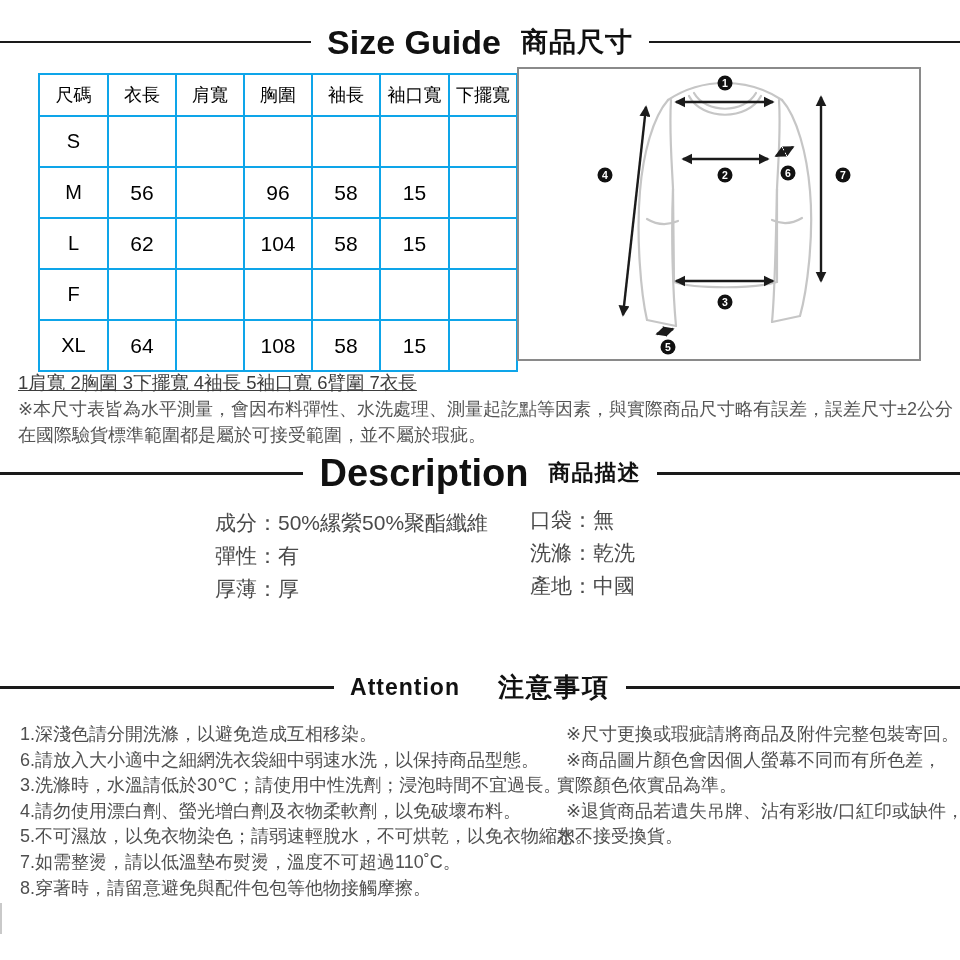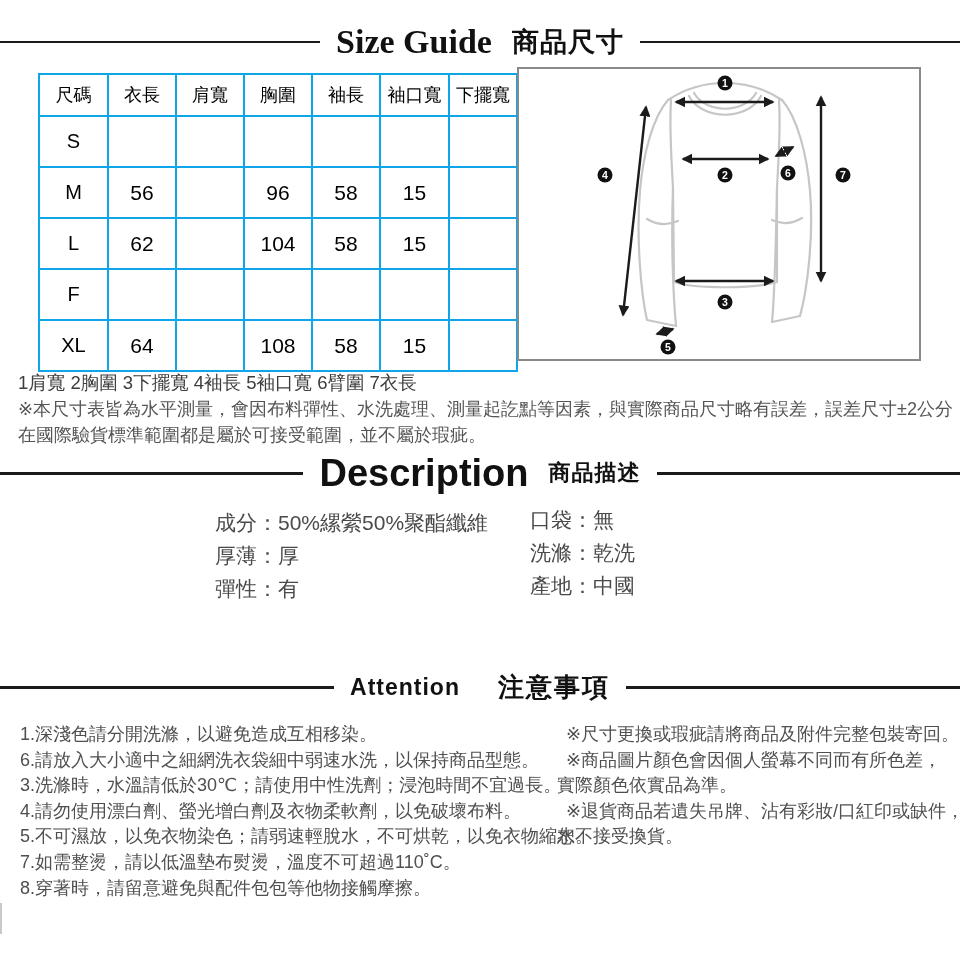--- a/index.html
+++ b/index.html
@@ -7,21 +7,21 @@
         font-family:"Liberation Sans","DejaVu Sans",sans-serif;color:#000;}
 
   
   .sec-header{position:absolute;left:0;right:0;display:flex;align-items:center;}
   .sec-header .rule{flex:1;background:#1a1a1a;}
   .sec-header .en{font-weight:bold;color:#111;white-space:nowrap;margin:0 12px 0 16px;}
   .sec-header .zh{font-weight:bold;color:#111;white-space:nowrap;margin:0 16px 0 8px;}
 
   #sg-header{top:22px;height:40px;}
   #sg-header .rule{height:2px;}
-  #sg-header .en{font-size:34px;font-family:Liberation Serif, serif;}
+  #sg-header .en{font-size:34px;}
   #sg-header .zh{font-size:27px;letter-spacing:1px;}
 
   #desc-header{top:452px;height:42px;}
   #desc-header .rule{height:3px;}
   #desc-header .en{font-size:38px;}
   #desc-header .zh{font-size:22px;letter-spacing:1px;}
 
   #attn-header{top:664px;height:46px;}
   #attn-header .rule{height:3px;}
   #attn-header .en{font-size:23px;letter-spacing:1px;}
@@ -33,21 +33,21 @@
        padding:0;background:#fff;}
   #size-table th{height:40px;font-size:18px;font-weight:normal;color:#000;}
   #size-table td{height:49px;font-size:21px;color:#000;}
   #size-table td.size-col{font-size:20px;}
 
   
   #diagram-box{position:absolute;left:517px;top:67px;width:404px;height:294px;
        border:2px solid #8a8a8a;box-sizing:border-box;background:#fff;}
 
   
-  #legend{position:absolute;left:18px;top:370px;font-size:18.5px;color:#3d3d3d;white-space:nowrap;}
+  #legend{position:absolute;left:18px;top:370px;font-size:18.5px;color:#3d3d3d;white-space:nowrap;text-decoration:underline;}
   #size-note{position:absolute;left:18px;top:397px;font-size:18px;line-height:25.5px;color:#555;}
   #size-note div{white-space:nowrap;}
 
   
   .desc-col{position:absolute;font-size:21px;line-height:33px;color:#4a4a4a;}
   #desc-left{left:186px;top:506px;margin-left:29px;}
   #desc-right{left:530px;top:503px;}
   .desc-col div{white-space:nowrap;}
 
   
@@ -215,22 +215,22 @@
 
   <div class="sec-header" id="desc-header">
     <div class="rule"></div>
     <span class="en">Description</span>
     <span class="zh">商品描述</span>
     <div class="rule"></div>
   </div>
 
   <div class="desc-col" id="desc-left">
     <div>成分：50%縲縈50%聚酯纖維</div>
+    <div>彈性：有</div>
     <div>厚薄：厚</div>
-    <div>彈性：有</div>
   </div>
   <div class="desc-col" id="desc-right">
     <div>口袋：無</div>
     <div>洗滌：乾洗</div>
     <div>產地：中國</div>
   </div>
 
   <div class="sec-header" id="attn-header">
     <div class="rule"></div>
     <span class="en">Attention</span>

